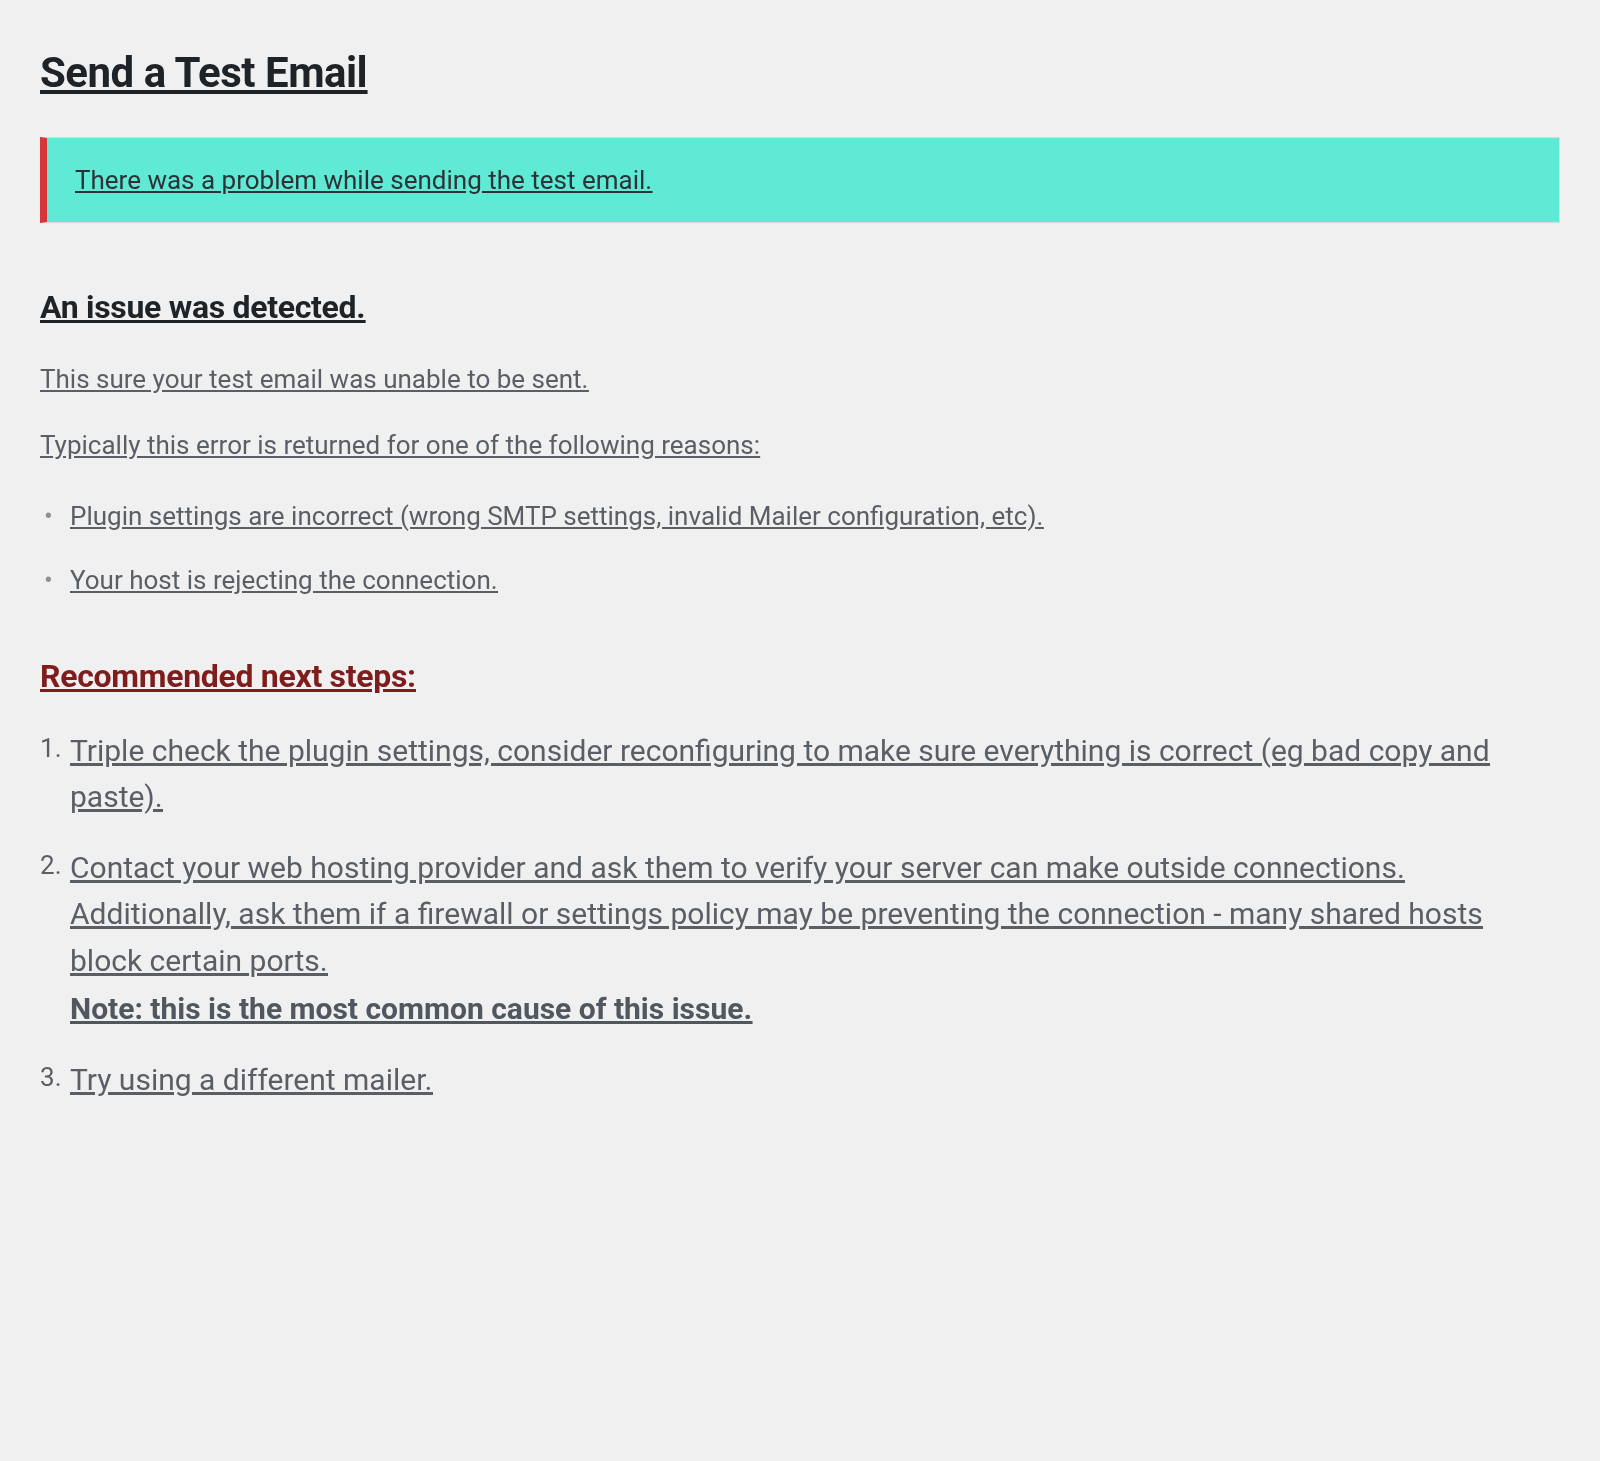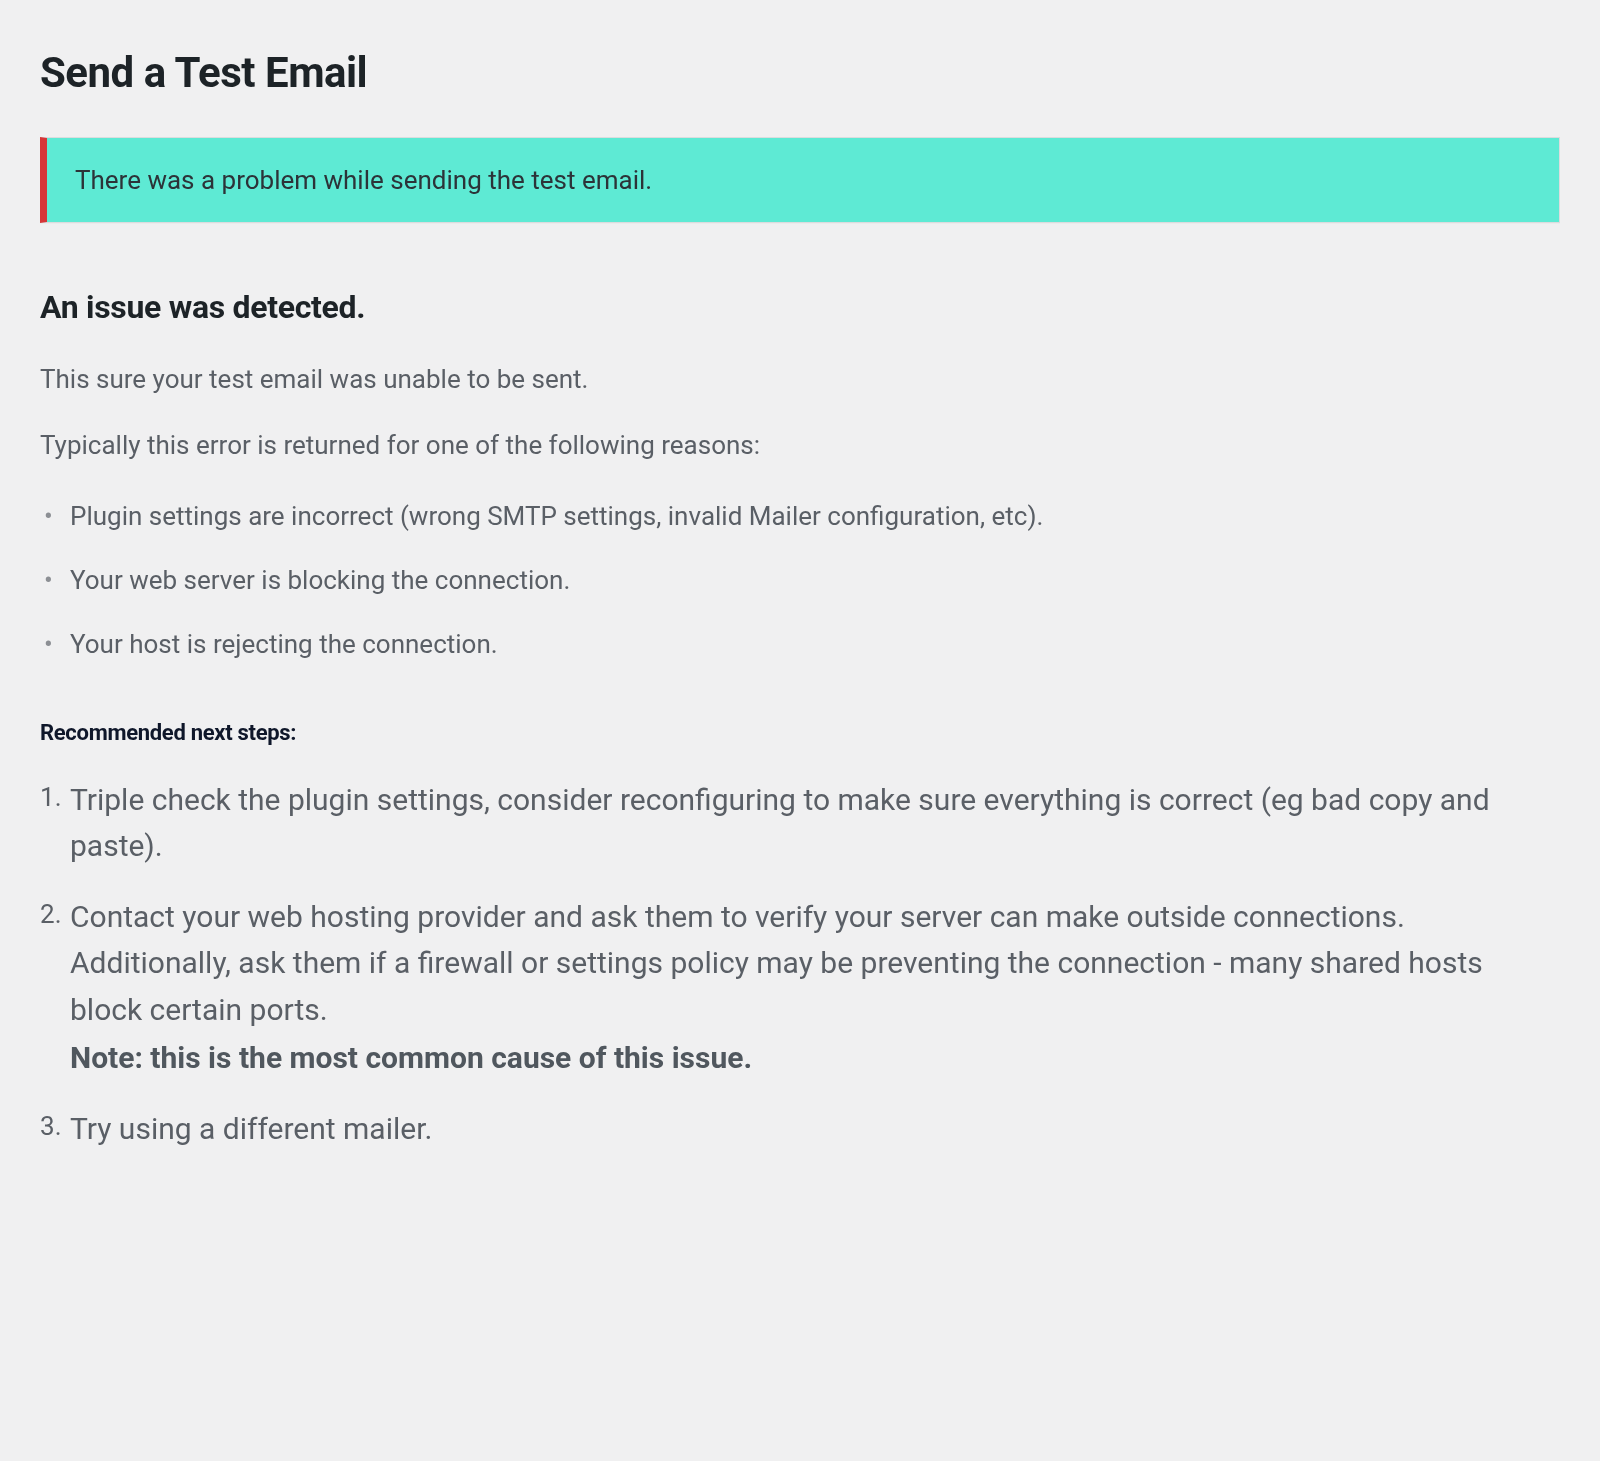--- a/index.html
+++ b/index.html
@@ -1,18 +1,19 @@
 <!DOCTYPE html>
 <html><head>
   <meta charset="utf-8">
   <style>
     * {
       margin: 0;
       padding: 0;
       box-sizing: border-box;
+      text-decoration: underline;
     }
     body {
       font-family: -apple-system, BlinkMacSystemFont, "Segoe UI", Roboto, Helvetica, Arial, sans-serif;
       background-color: #f0f0f1;
       padding: 40px 40px 60px 40px;
       color: #3c434a;
       font-size: 25px;
       line-height: 1.55;
     }
     .page-title {
@@ -60,23 +61,23 @@
     }
     .reasons-list li::before {
       content: "•";
       position: absolute;
       left: 4px;
       top: 0;
       color: #8c8f94;
       font-size: 26px;
     }
     .next-steps-heading {
-      font-size: 22px;
+      font-size: 32px;
       font-weight: 700;
-      color: #0f172a;
+      color: #7f1d1d;
       margin-top: 52px;
       margin-bottom: 26px;
       letter-spacing: -0.3px;
     }
     .steps-list {
       list-style: none;
       counter-reset: step-counter;
     }
     .steps-list li {
       position: relative;
@@ -111,21 +112,20 @@
 </div>
 
 <h2 class="issue-heading">An issue was detected.</h2>
 
 <p class="intro-text">This sure your test email was unable to be sent.</p>
 
 <p class="intro-text">Typically this error is returned for one of the following reasons:</p>
 
 <ul class="reasons-list">
   <li>Plugin settings are incorrect (wrong SMTP settings, invalid Mailer configuration, etc).</li>
-  <li>Your web server is blocking the connection.</li>
   <li>Your host is rejecting the connection.</li>
 </ul>
 
 <h2 class="next-steps-heading">Recommended next steps:</h2>
 
 <ol class="steps-list">
   <li>
     <span>Triple check the plugin settings, consider reconfiguring to make sure everything is correct (eg bad copy and paste).</span>
     
   </li>

